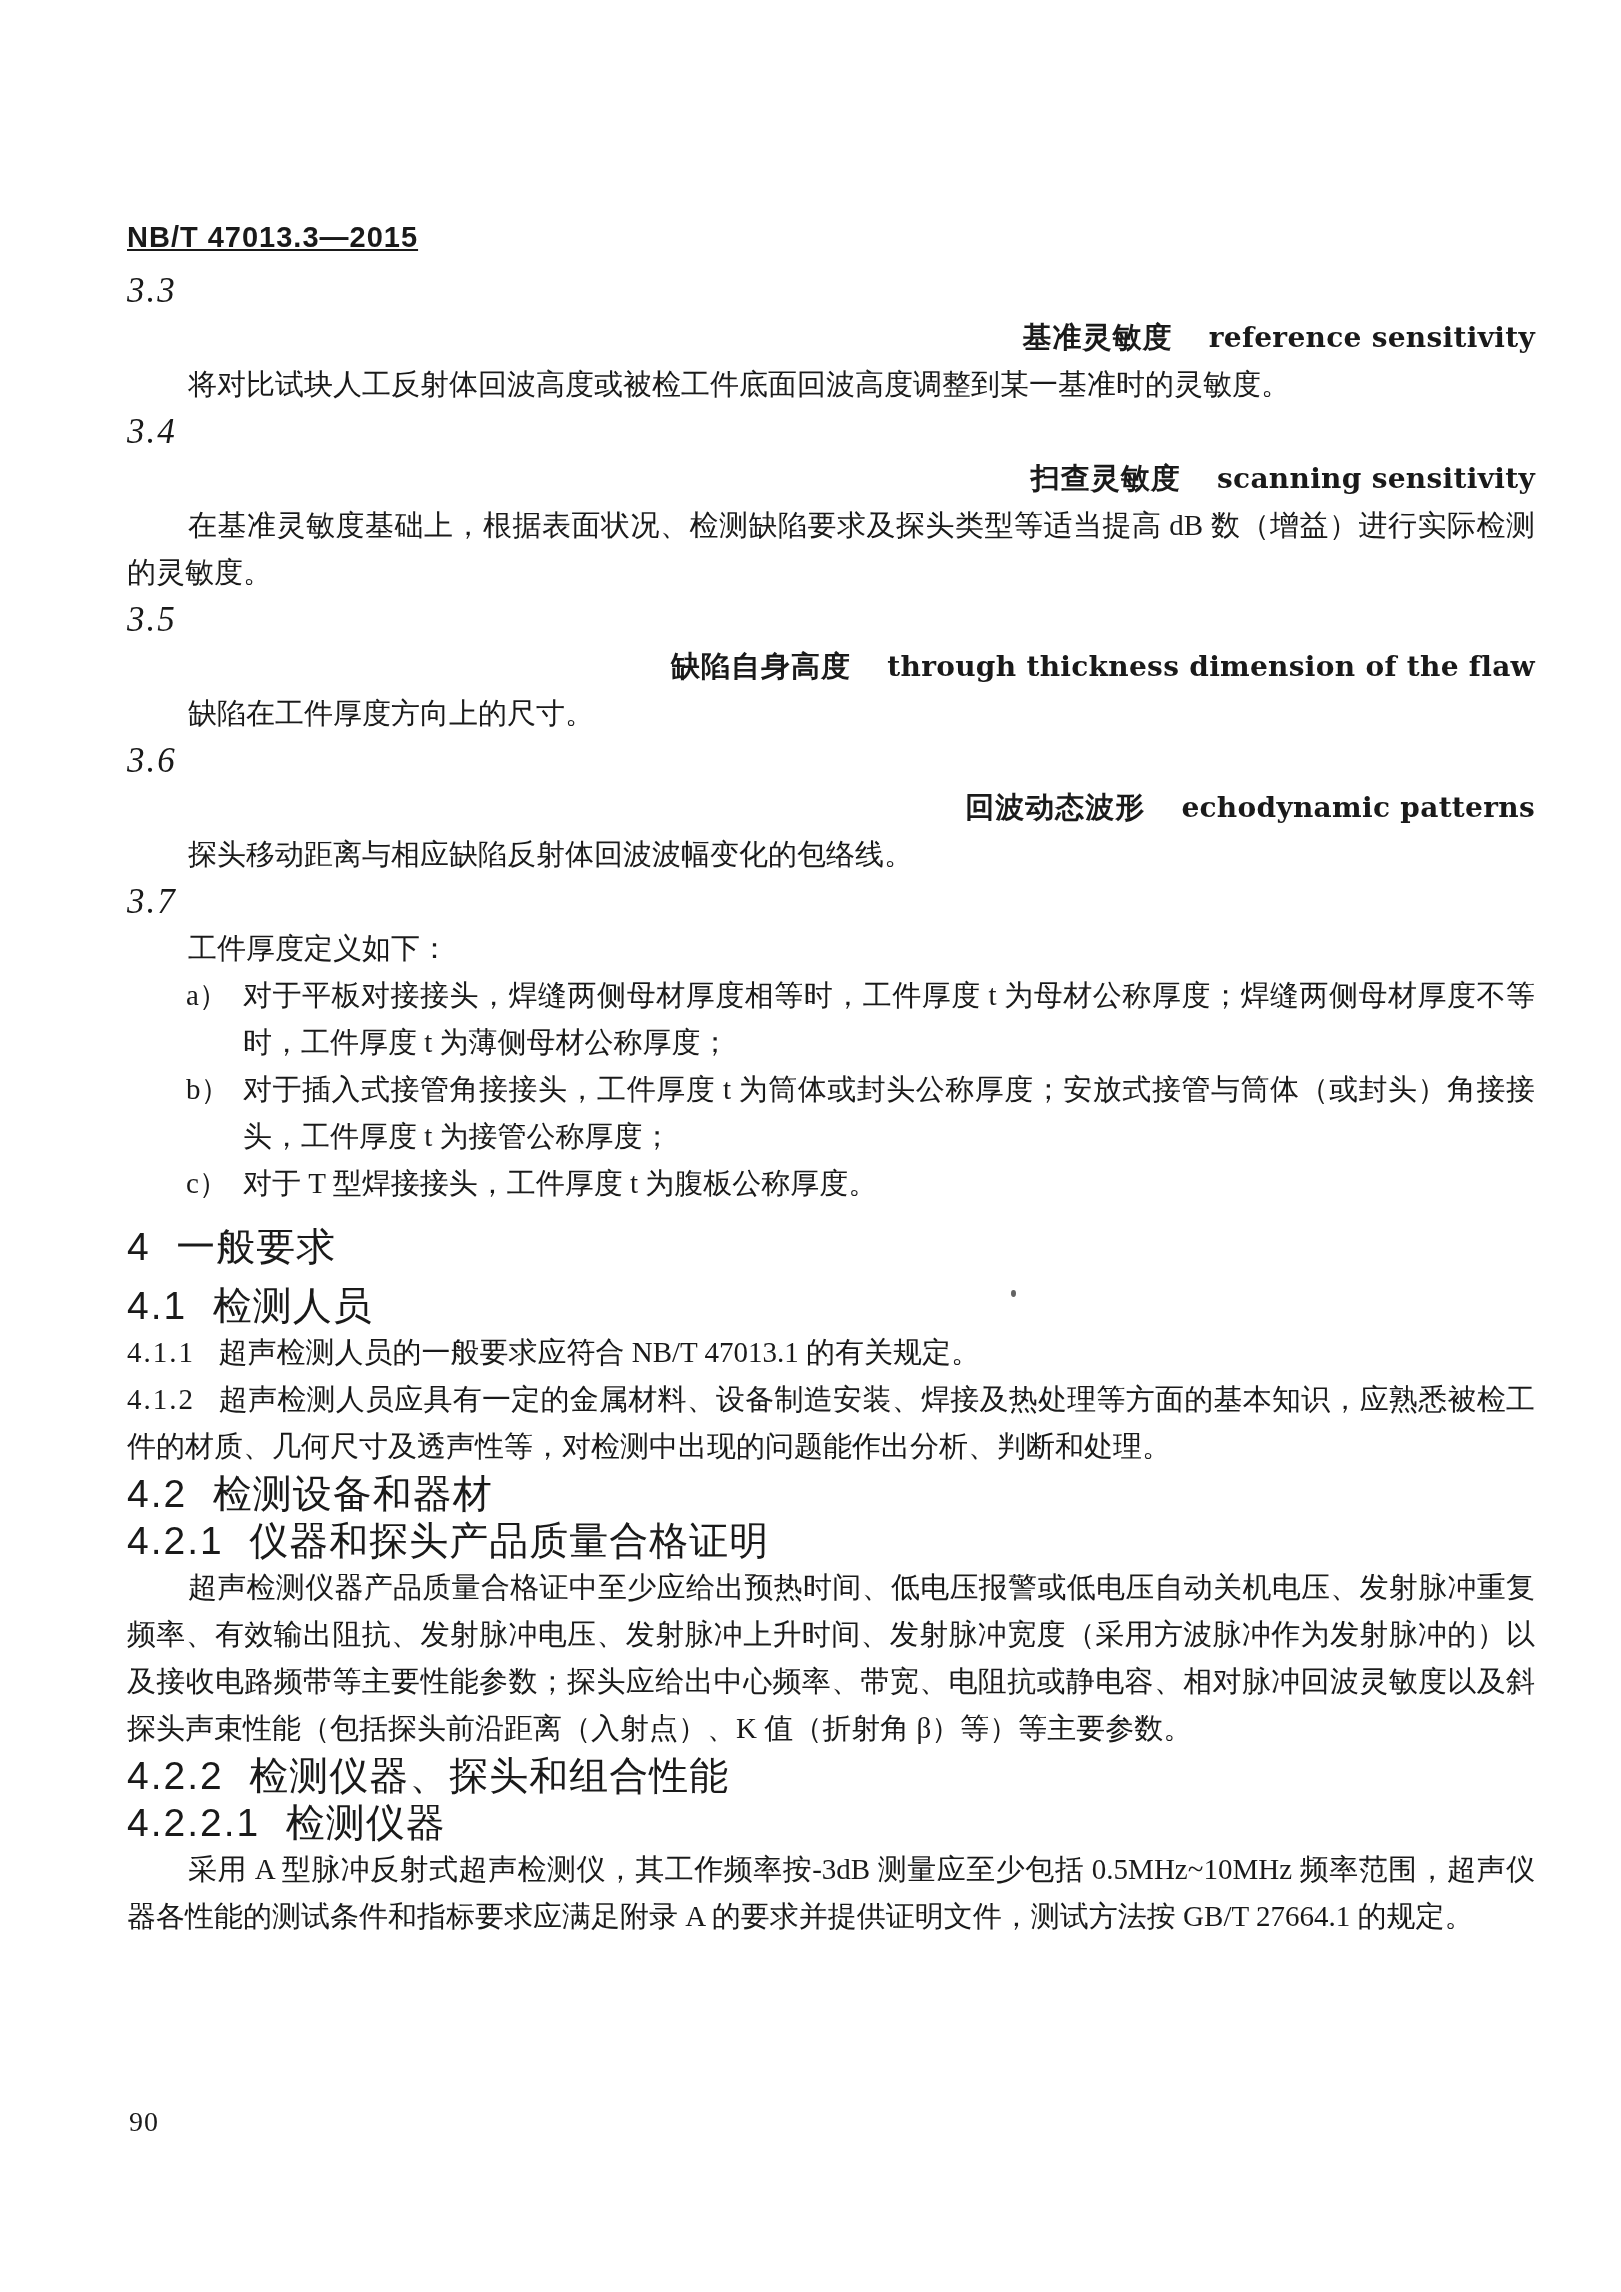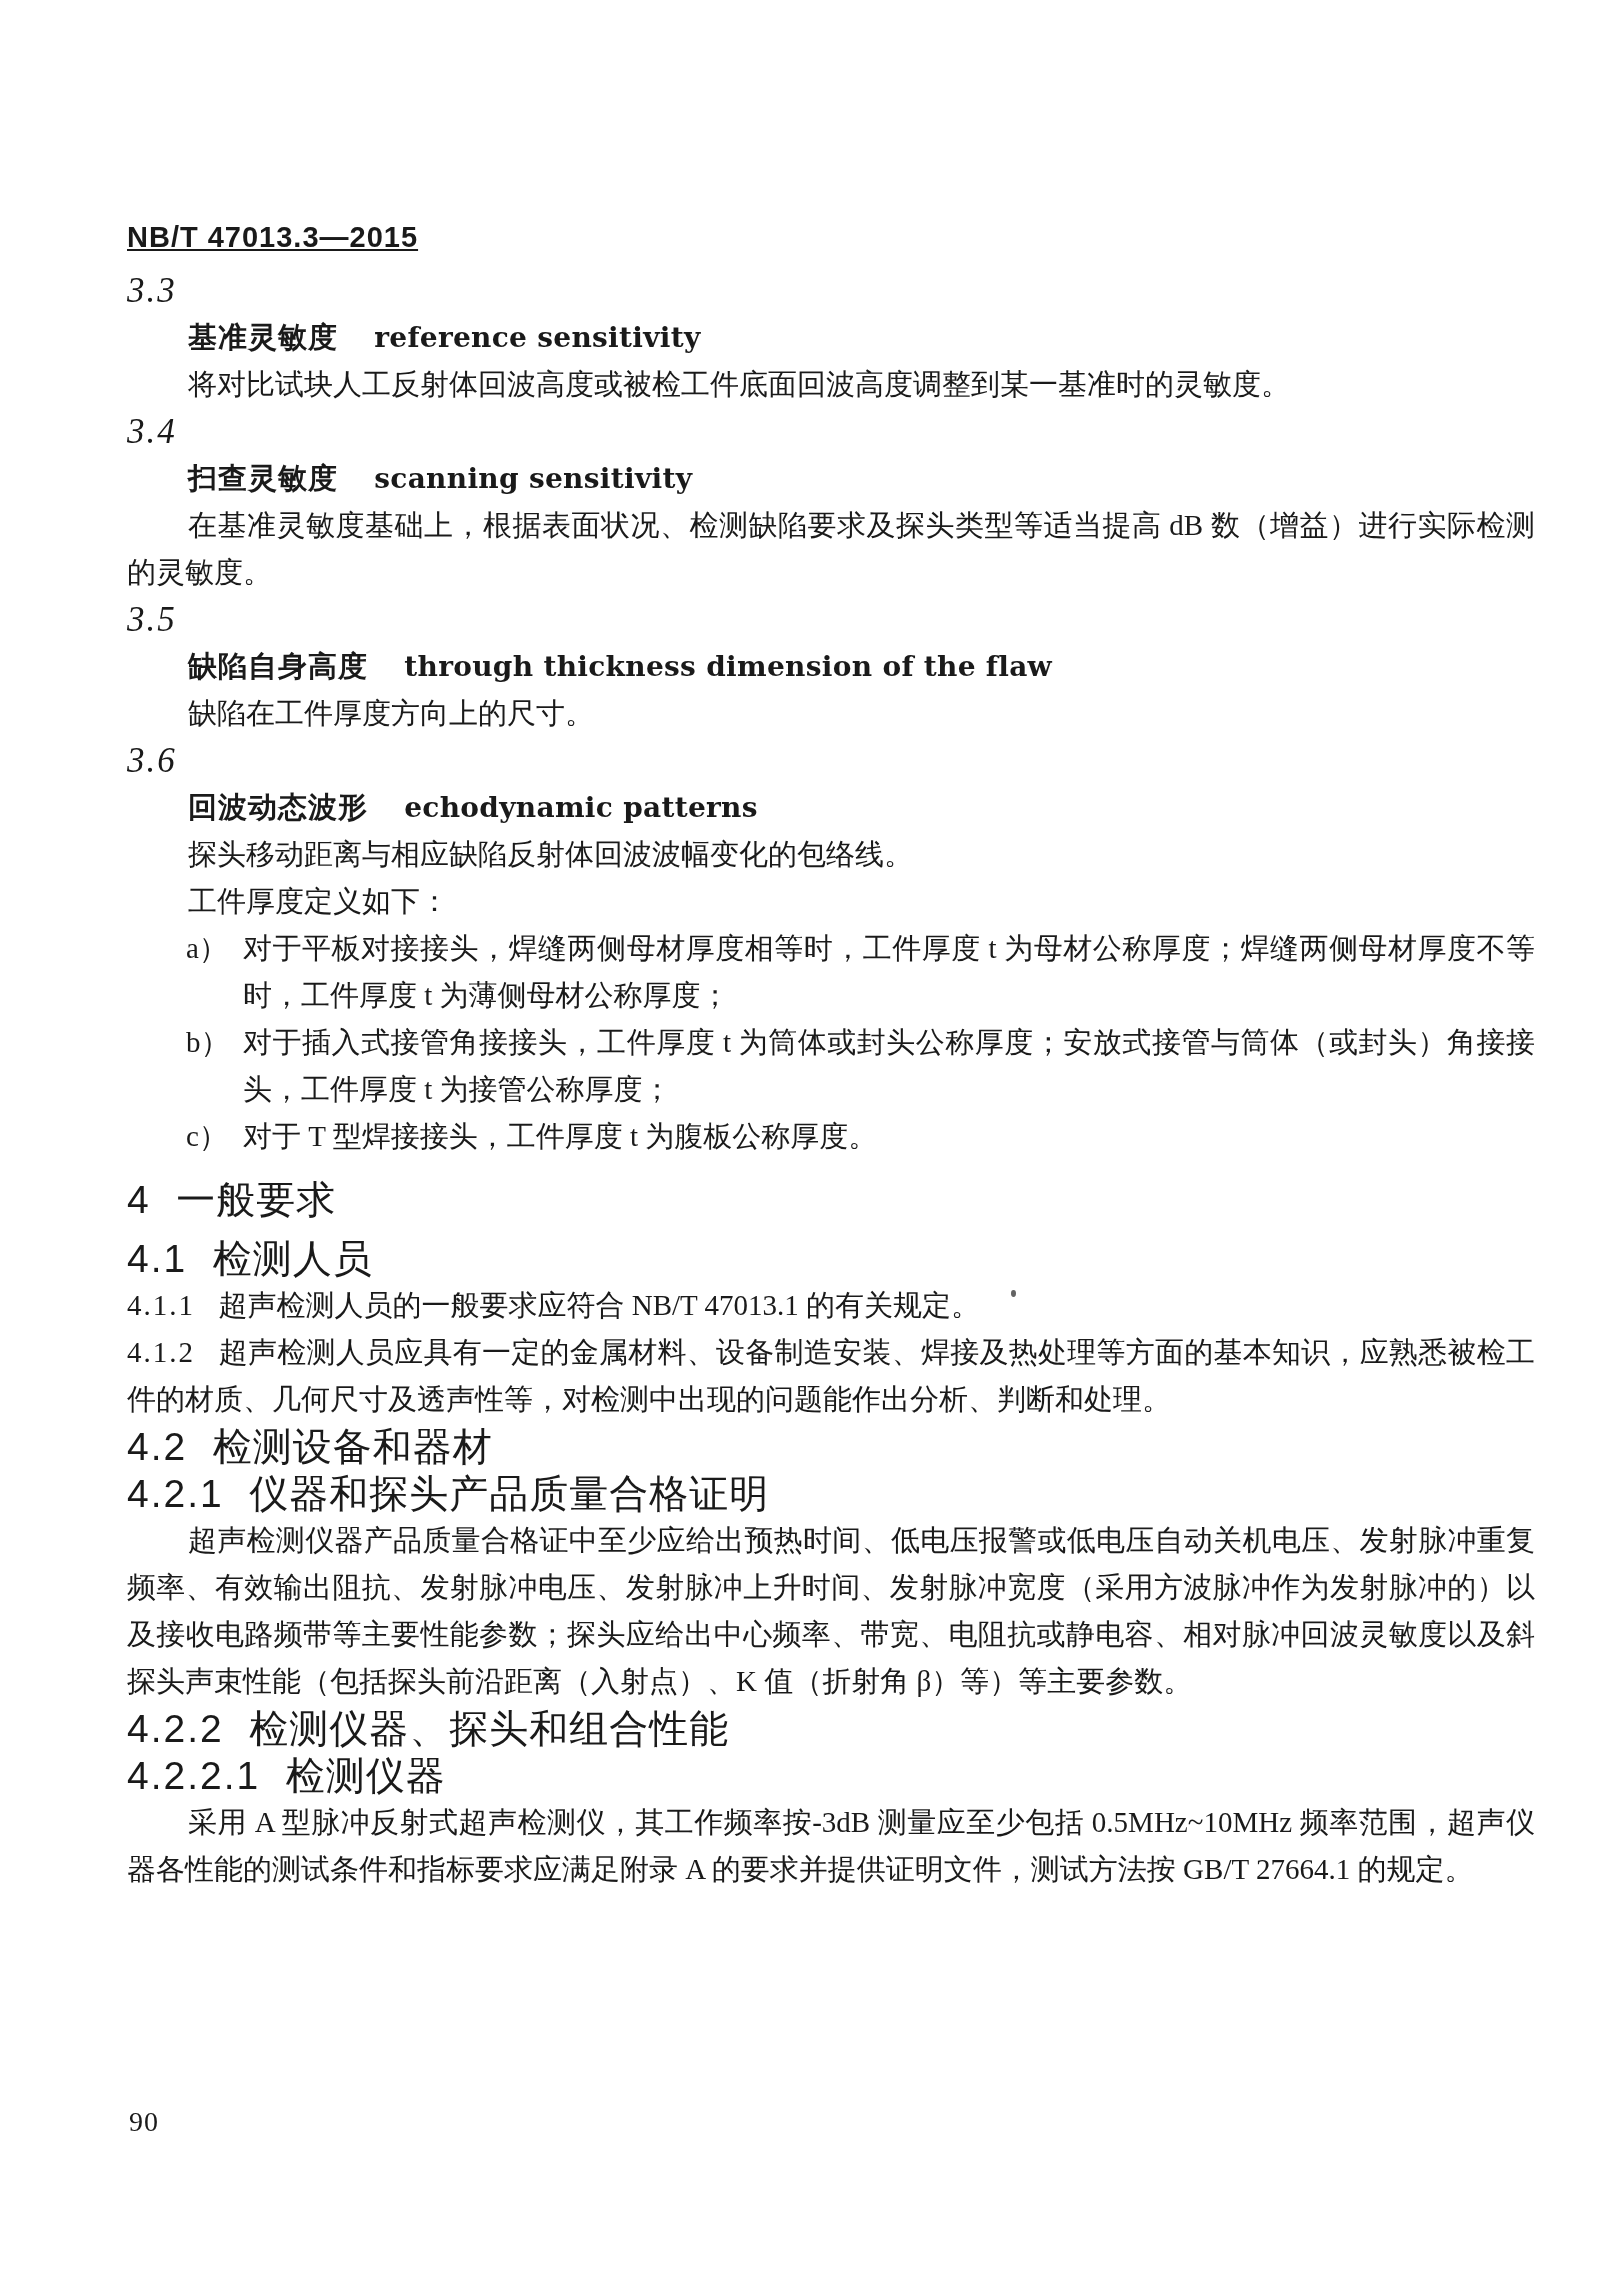--- a/index.html
+++ b/index.html
@@ -36,20 +36,21 @@
   .clause-num {
     font-size: 35px;
     line-height: 47px;
     letter-spacing: 2px;
     font-style: italic;
   }
   .term-line {
     padding-left: 61px;
     line-height: 47px;
     white-space: nowrap;
+    text-align: right;
   }
   .term-zh {
     font-family: "Liberation Sans", "DejaVu Sans", sans-serif;
     font-weight: bold;
     font-size: 29px;
     letter-spacing: 1px;
   }
   .term-var {
     font-family: "DejaVu Serif", serif;
     font-weight: bold;
@@ -149,20 +150,21 @@
     </div>
     <div class="para">缺陷在工件厚度方向上的尺寸。</div>
 
     <div class="clause-num">3.6</div>
     <div class="term-line">
       <span class="term-zh">回波动态波形</span>
       <span class="term-en">echodynamic patterns</span>
     </div>
     <div class="para">探头移动距离与相应缺陷反射体回波波幅变化的包络线。</div>
 
+    <div class="clause-num">3.7</div>
     <div class="para">工件厚度定义如下：</div>
 
     <div class="list-item">
       <span class="list-marker">a）</span>
       <span class="list-text">对于平板对接接头，焊缝两侧母材厚度相等时，工件厚度 t 为母材公称厚度；焊缝两侧母材厚度不等时，工件厚度 t 为薄侧母材公称厚度；</span>
     </div>
     <div class="list-item">
       <span class="list-marker">b）</span>
       <span class="list-text">对于插入式接管角接接头，工件厚度 t 为筒体或封头公称厚度；安放式接管与筒体（或封头）角接接头，工件厚度 t 为接管公称厚度；</span>
     </div>

